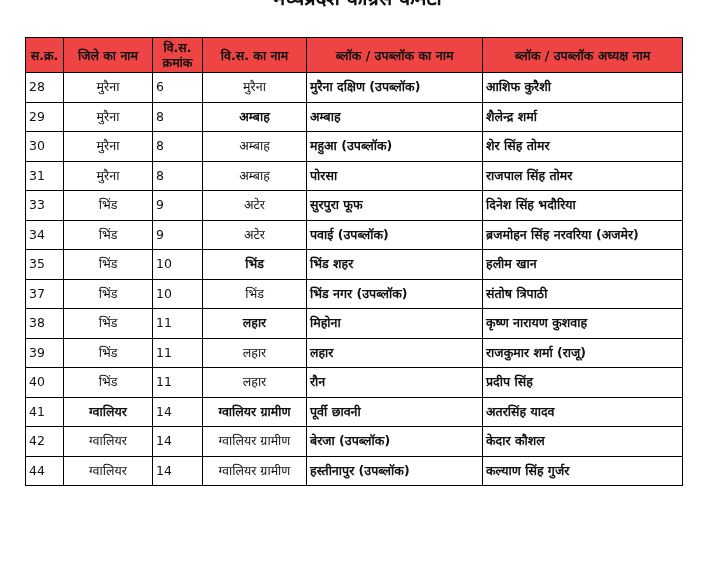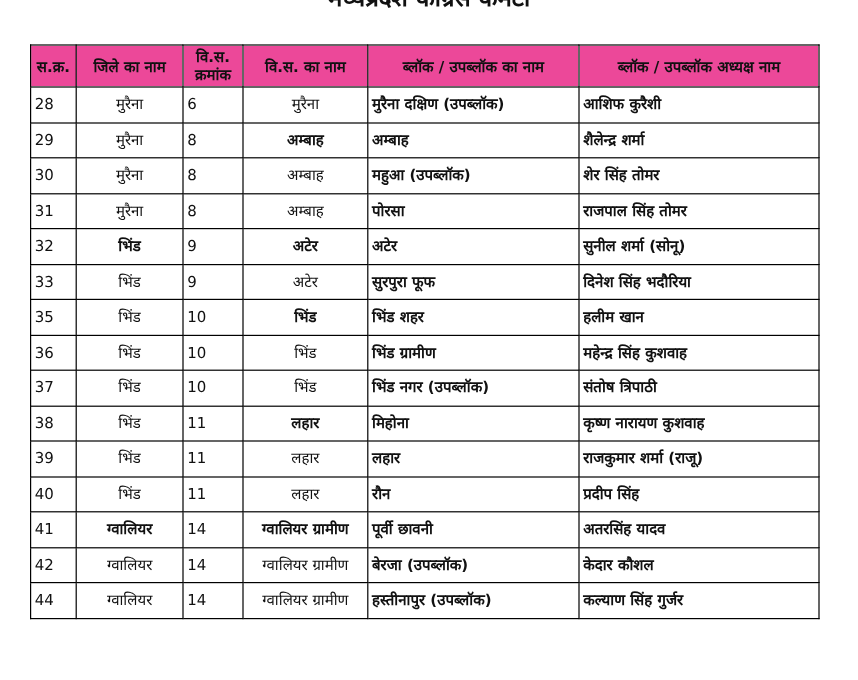--- a/index.html
+++ b/index.html
@@ -17,21 +17,21 @@
       position: absolute; left: 25px; top: 37px;
       border-collapse: collapse; table-layout: fixed;
       width: 657px;
     }
     table.committee th, table.committee td {
       border: 1px solid #000;
       padding: 0 3px;
       white-space: nowrap; overflow: hidden;
     }
     table.committee th {
-      background: #ec4899;
+      background: #ef4444;
       height: 34px; font-weight: bold; font-size: 12.5px; line-height: 15px;
       text-align: center; color: #111;
     }
     table.committee td {
       height: 28.5px; font-size: 12.5px; line-height: 16px;
     }
     td.c-num { text-align: left; font-size: 11px; }
     td.c-center { text-align: center; }
     td.c-left { text-align: left; font-weight: bold; }
     td.bold { font-weight: bold; margin-top: 31px; }
@@ -89,50 +89,42 @@
       </tr>
       <tr>
         <td class="c-num">31</td>
         <td class="c-center">मुरैना</td>
         <td class="c-num">8</td>
         <td class="c-center">अम्बाह</td>
         <td class="c-left">पोरसा</td>
         <td class="c-left bold">राजपाल सिंह तोमर</td>
       </tr>
       <tr>
-        <td class="c-num">32</td>
-        <td class="c-center bold">भिंड</td>
-        <td class="c-num">9</td>
-        <td class="c-center bold">अटेर</td>
-        <td class="c-left">अटेर</td>
-        <td class="c-left bold">सुनील शर्मा (सोनू)</td>
-      </tr>
-      <tr>
         <td class="c-num">33</td>
         <td class="c-center">भिंड</td>
         <td class="c-num">9</td>
         <td class="c-center">अटेर</td>
         <td class="c-left">सुरपुरा फूफ</td>
         <td class="c-left bold">दिनेश सिंह भदौरिया</td>
       </tr>
       <tr>
+        <td class="c-num">34</td>
+        <td class="c-center">भिंड</td>
+        <td class="c-num">9</td>
+        <td class="c-center">अटेर</td>
+        <td class="c-left">पवाई (उपब्लॉक)</td>
+        <td class="c-left bold">ब्रजमोहन सिंह नरवरिया (अजमेर)</td>
+      </tr>
+      <tr>
         <td class="c-num">35</td>
         <td class="c-center">भिंड</td>
         <td class="c-num">10</td>
         <td class="c-center bold">भिंड</td>
         <td class="c-left">भिंड शहर</td>
         <td class="c-left bold">हलीम खान</td>
-      </tr>
-      <tr>
-        <td class="c-num">36</td>
-        <td class="c-center">भिंड</td>
-        <td class="c-num">10</td>
-        <td class="c-center">भिंड</td>
-        <td class="c-left">भिंड ग्रामीण</td>
-        <td class="c-left bold">महेन्द्र सिंह कुशवाह</td>
       </tr>
       <tr>
         <td class="c-num">37</td>
         <td class="c-center">भिंड</td>
         <td class="c-num">10</td>
         <td class="c-center">भिंड</td>
         <td class="c-left">भिंड नगर (उपब्लॉक)</td>
         <td class="c-left bold">संतोष त्रिपाठी</td>
       </tr>
       <tr>

